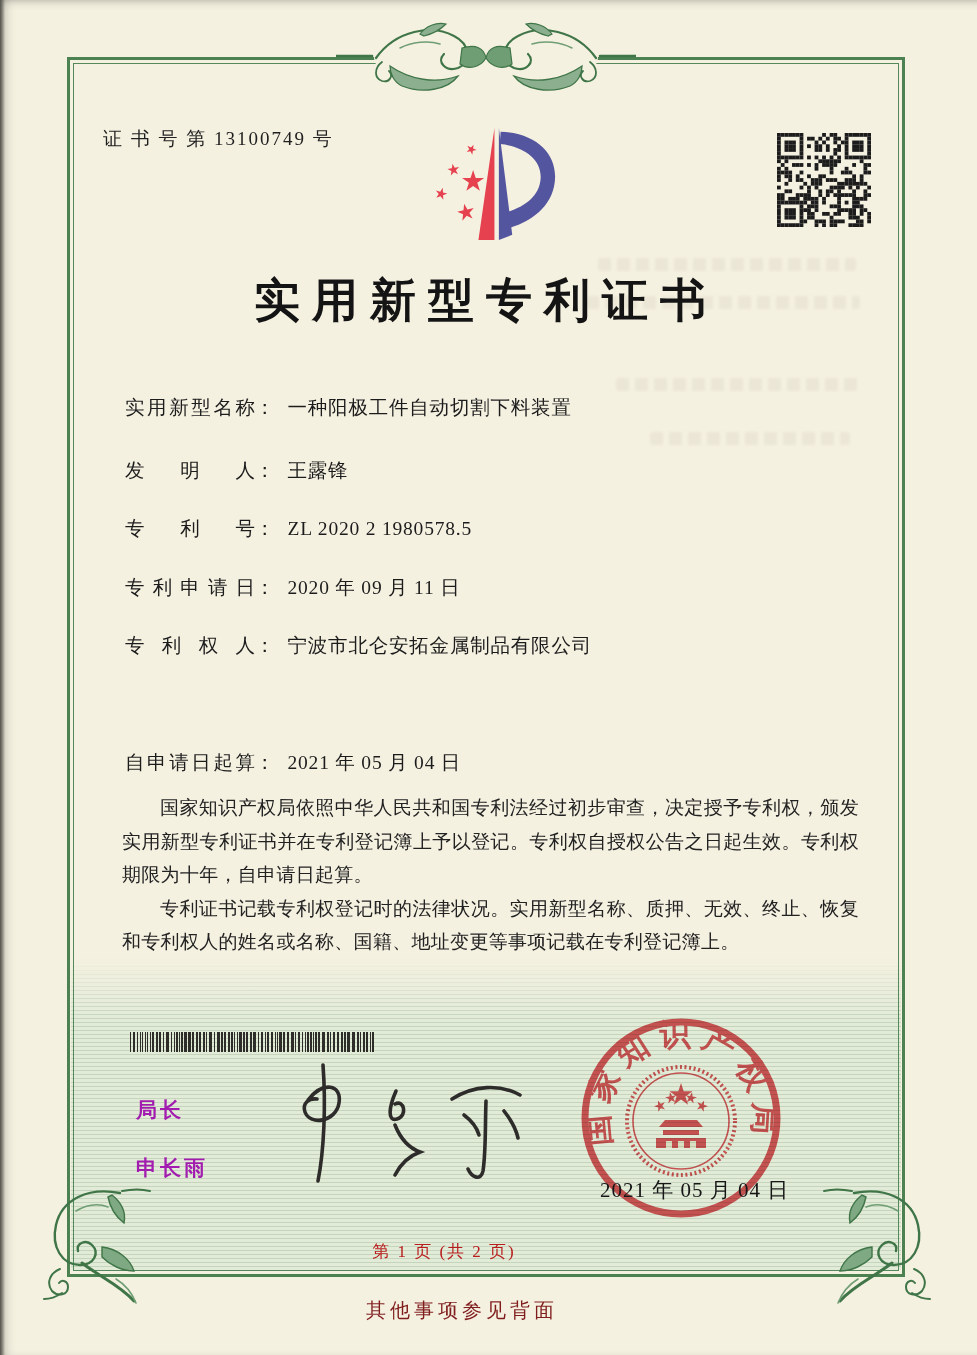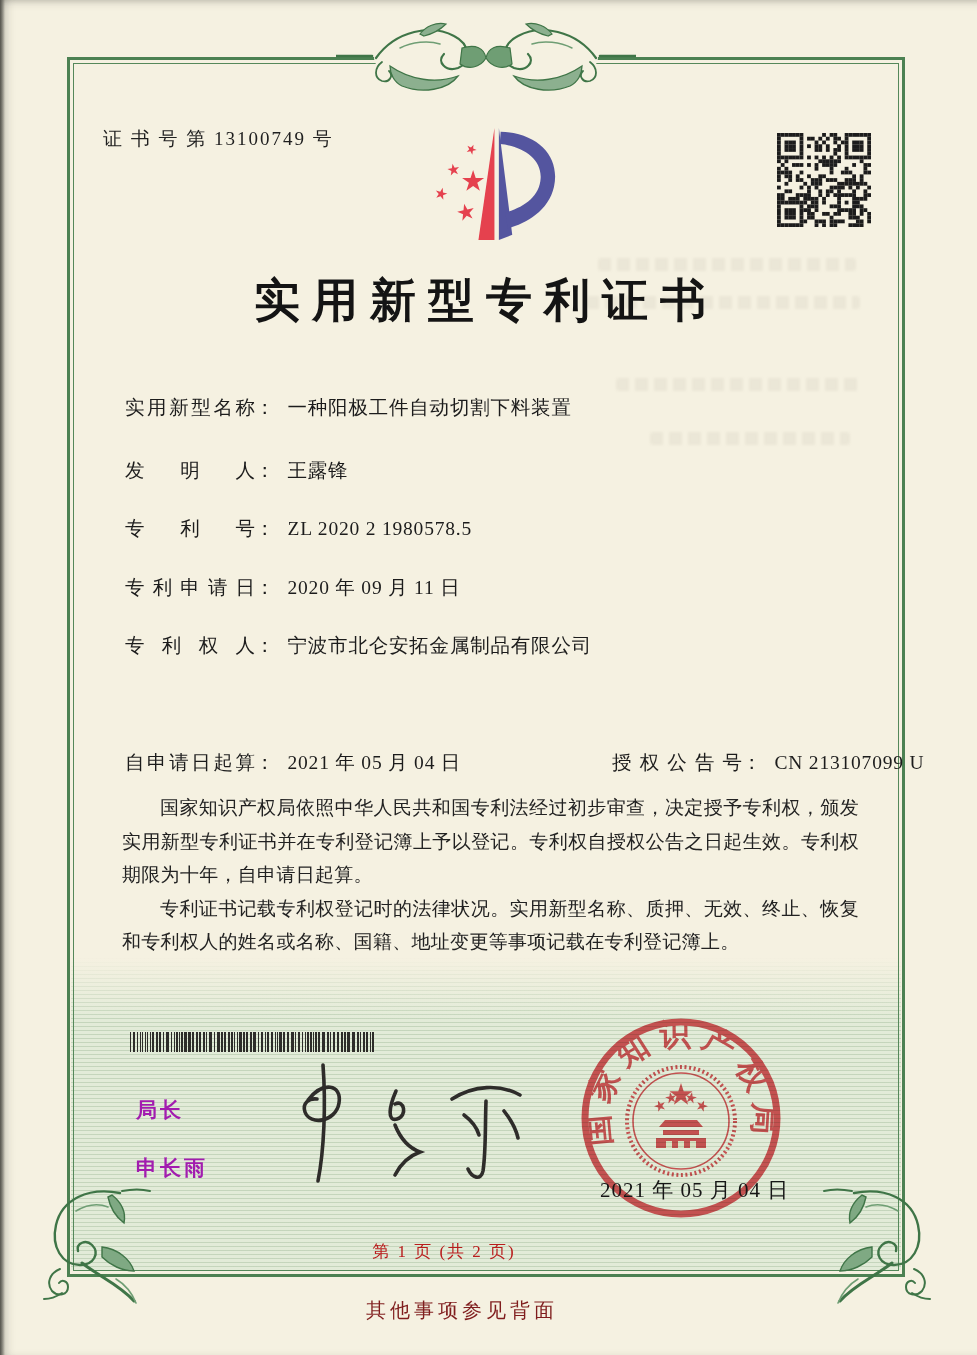--- a/index.html
+++ b/index.html
@@ -456,23 +456,20 @@
   <div class="field-row" style="top:574px;">
     <span class="flabel">专利申请日</span><span class="fcolon">：</span><span class="fvalue">2020 年 09 月 11 日</span>
   </div>
   <div class="field-row" style="top:632px;">
     <span class="flabel">专利权人</span><span class="fcolon">：</span><span class="fvalue">宁波市北仑安拓金属制品有限公司</span>
   </div>
   <div class="field-row" style="top:749px;width:780px;">
     <span>
       <span class="flabel">自申请日起算</span><span class="fcolon">：</span><span class="fvalue">2021 年 05 月 04 日</span>
     </span>
-    <span class="field-col2">
-      <span class="flabel">授权公告号</span><span class="fcolon">：</span><span class="fvalue">CN 213107099 U</span>
-    </span>
   </div>
 
   <div class="body-text">
     <p>国家知识产权局依照中华人民共和国专利法经过初步审查，决定授予专利权，颁发实用新型专利证书并在专利登记簿上予以登记。专利权自授权公告之日起生效。专利权期限为十年，自申请日起算。</p>
     <p>专利证书记载专利权登记时的法律状况。实用新型名称、质押、无效、终止、恢复和专利权人的姓名或名称、国籍、地址变更等事项记载在专利登记簿上。</p>
   </div>
 
   <div class="barcode">
     <svg id="barcode-svg" width="246" height="20" viewBox="0 0 246 20">
         <rect x="0" y="0" width="1" height="20" fill="#2e2d2a"></rect>

